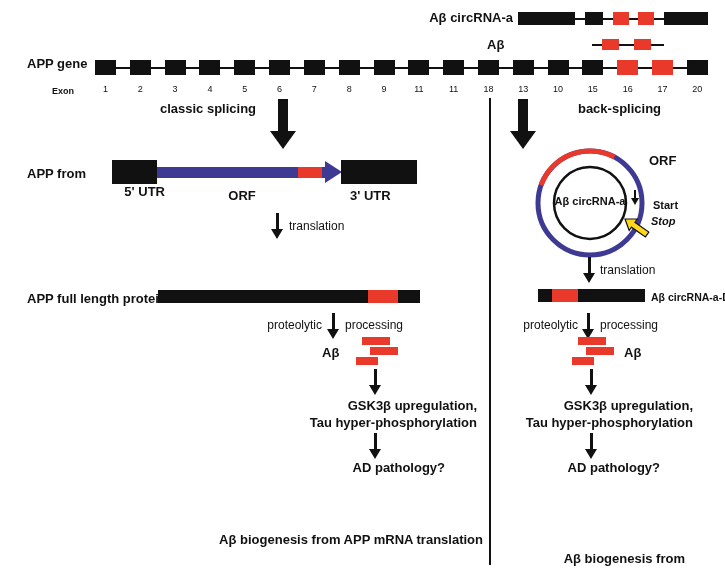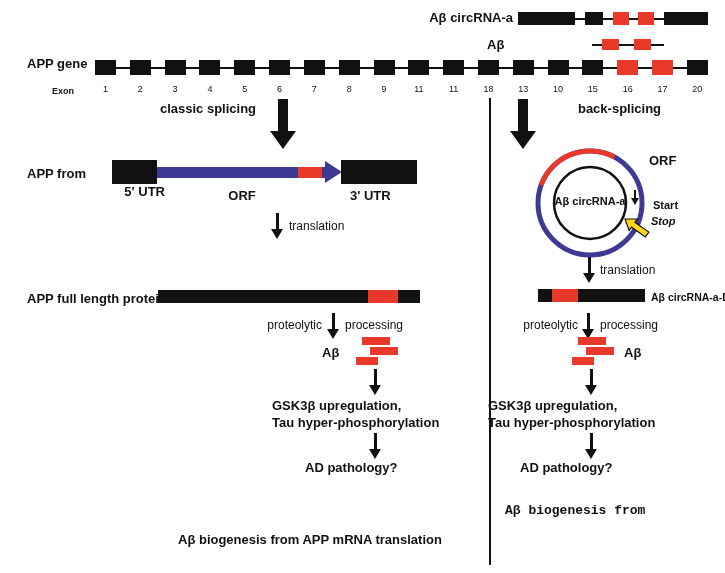--- a/index.html
+++ b/index.html
@@ -4,21 +4,21 @@
 <style>
   :root { --red:#e8392b; --purple:#3e3a94; --yellow:#ffd71c; --ink:#111111; }
   * { margin:0; padding:0; box-sizing:border-box; }
   body { font-family:"Liberation Sans", sans-serif; background:#fff; }
   .fig { position:relative; width:725px; height:573px; background:#fff; color:var(--ink); overflow:hidden; }
   .lbl { position:absolute; font-size:13px; white-space:nowrap; }
   .bold { font-weight:bold; }
   .sm { font-size:12px; }
   .tiny { font-size:9px; }
   .ital { font-style:italic; }
-  .center { text-align:left; white-space:normal; line-height:17px; }
+  .center { text-align:right; white-space:normal; line-height:17px; }
   .divider { position:absolute; width:2px; background:var(--ink); }
 
   .seg-row, .exon-row { position:absolute; display:flex; justify-content:space-between; align-items:center; }
   .seg-row::before, .exon-row::before, .frag-line::before {
     content:""; position:absolute; left:0; right:0; top:50%; margin-top:-1px; height:2px; background:var(--ink); }
   .seg { height:13px; background:var(--ink); z-index:1; }
   .seg.red { background:var(--red); }
   .exon { width:21px; height:15px; background:var(--ink); z-index:1; }
   .exon.red { background:var(--red); }
   .exon-nums { position:absolute; display:flex; justify-content:space-between; }
@@ -200,17 +200,17 @@
   </div>
   <div class="lbl bold" style="left:624px; top:345px;">Aβ</div>
   <div class="sarrow" style="left:585px; top:369px;"></div>
 
   <div class="lbl bold center" style="left:488px; top:397px; width:205px;">
     <div>GSK3β upregulation,</div>
     <div>Tau hyper-phosphorylation</div>
   </div>
   <div class="sarrow" style="left:585px; top:433px;"></div>
   <div class="lbl bold center" style="left:520px; top:459px; width:140px;">AD pathology?</div>
-  <div class="lbl bold center" style="left:505px; top:502px; width:180px;font-family:Liberation Mono, monospace;">
+  <div class="lbl bold center" style="left:505px; top:550px; width:180px;">
     <div>Aβ biogenesis from</div>
   </div>
 
 </div>
 
 </body></html>

